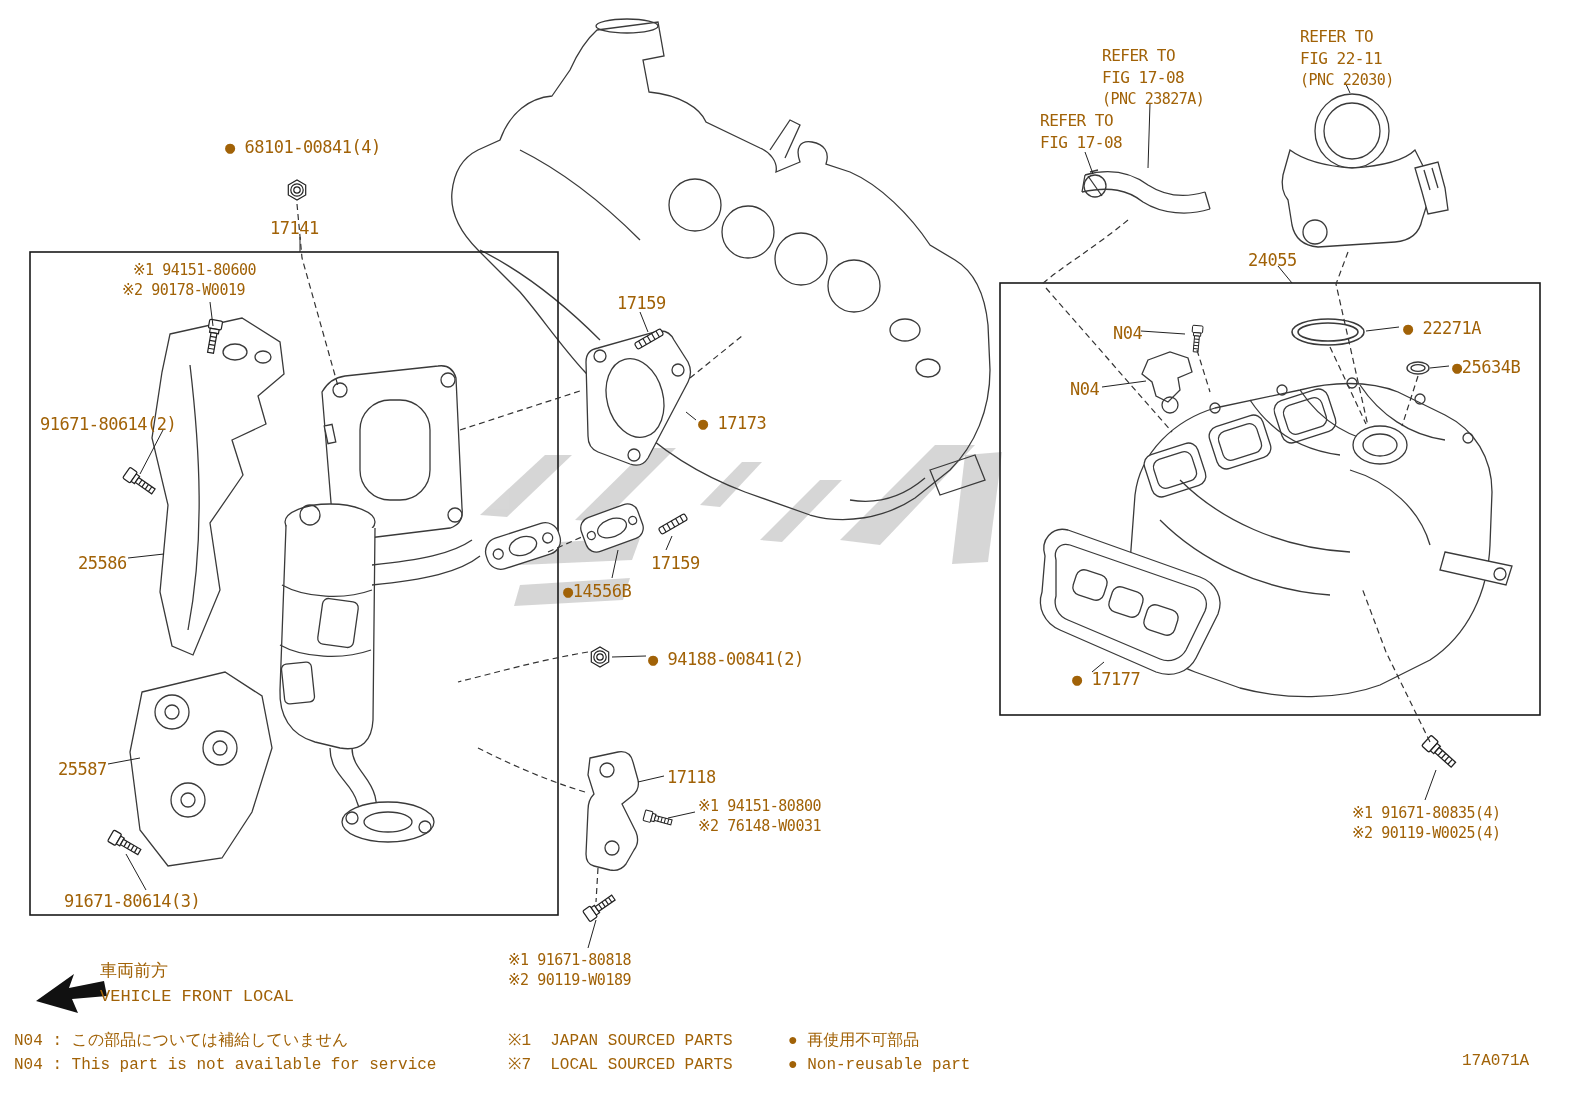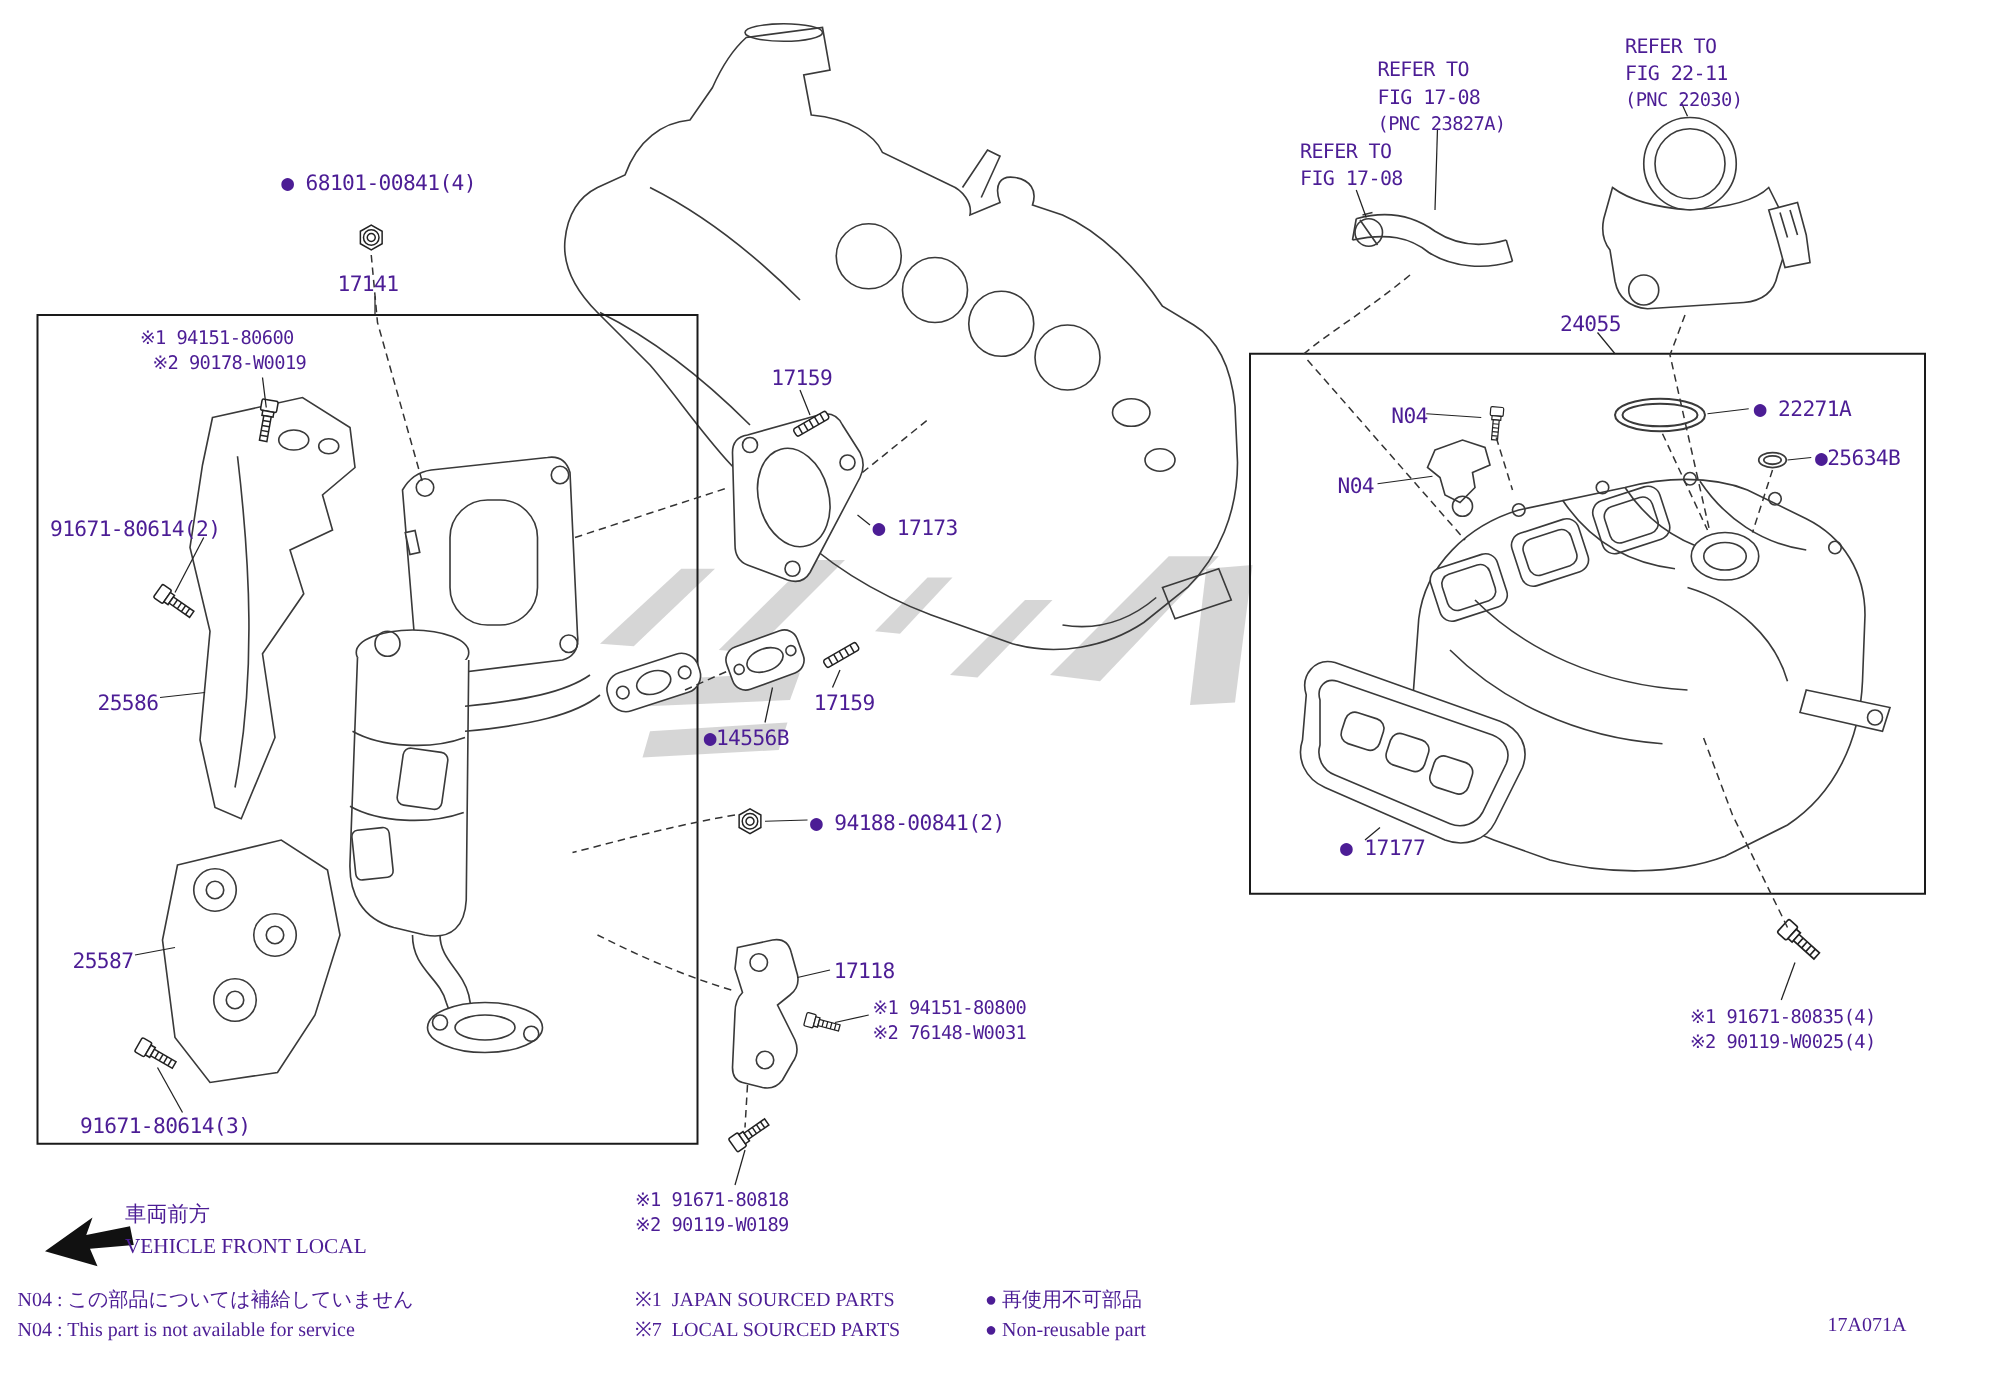--- a/index.html
+++ b/index.html
@@ -1,23 +1,23 @@
 <!DOCTYPE html>
 <html><head>
 <meta charset="utf-8">
 <style>
   html,body{margin:0;padding:0;background:#ffffff;}
   .stage{position:relative;width:1592px;height:1099px;background:#fff;overflow:hidden;
          font-family:"DejaVu Sans Mono","DejaVu Sans",monospace;color:#111;}
   svg.art{position:absolute;left:0;top:0;}
   .lbl{position:absolute;font-family:"DejaVu Sans Mono","DejaVu Sans",monospace;
-       font-size:17px;line-height:1.25;color:#4c1d95;white-space:pre;letter-spacing:-0.5px;text-align:right;}
+       font-size:17px;line-height:1.25;color:#a16207;white-space:pre;letter-spacing:-0.5px;text-align:right;}
   .sm{font-size:15px;}
   .md{font-size:16px;}
-  .sans{font-family:Liberation Serif, serif;letter-spacing:0;}
+  .sans{font-family:Liberation Mono, monospace;letter-spacing:0;}
 </style>
 </head>
 <body>
 
 <div class="stage">
 
 <svg class="art" width="1592" height="1099" viewBox="0 0 1592 1099">
   <defs>
     <g id="bolt" stroke="#222" fill="#fff" stroke-width="1.2">
       <rect x="-13" y="-6.5" width="9" height="13" rx="1.5"></rect>
@@ -267,21 +267,21 @@
     <path d="M1418,376 L1402,426"></path>
     <path d="M1430,742 L1386,652 L1362,588"></path>
     <path d="M1197,350 L1210,392"></path>
   </g>
 
   <polygon points="36,1001 74,974 69,988 104,981 107,996 72,999 78,1013" fill="#111"></polygon>
 </svg>
 
 <div class="lbl" style="left:225px;top:137px">● 68101-00841(4)</div>
 <div class="lbl" style="left:270px;top:218px">17141</div>
-<div class="lbl sm" style="left:112px;top:261px">※1 94151-80600</div>
+<div class="lbl sm" style="left:133px;top:261px">※1 94151-80600</div>
 <div class="lbl sm" style="left:122px;top:281px">※2 90178-W0019</div>
 <div class="lbl" style="left:40px;top:414px">91671-80614(2)</div>
 <div class="lbl" style="left:78px;top:553px">25586</div>
 <div class="lbl" style="left:58px;top:759px">25587</div>
 <div class="lbl" style="left:64px;top:891px">91671-80614(3)</div>
 <div class="lbl" style="left:617px;top:293px">17159</div>
 <div class="lbl" style="left:698px;top:413px">● 17173</div>
 <div class="lbl" style="left:651px;top:553px">17159</div>
 <div class="lbl" style="left:563px;top:581px">●14556B</div>
 <div class="lbl" style="left:648px;top:649px">● 94188-00841(2)</div>

